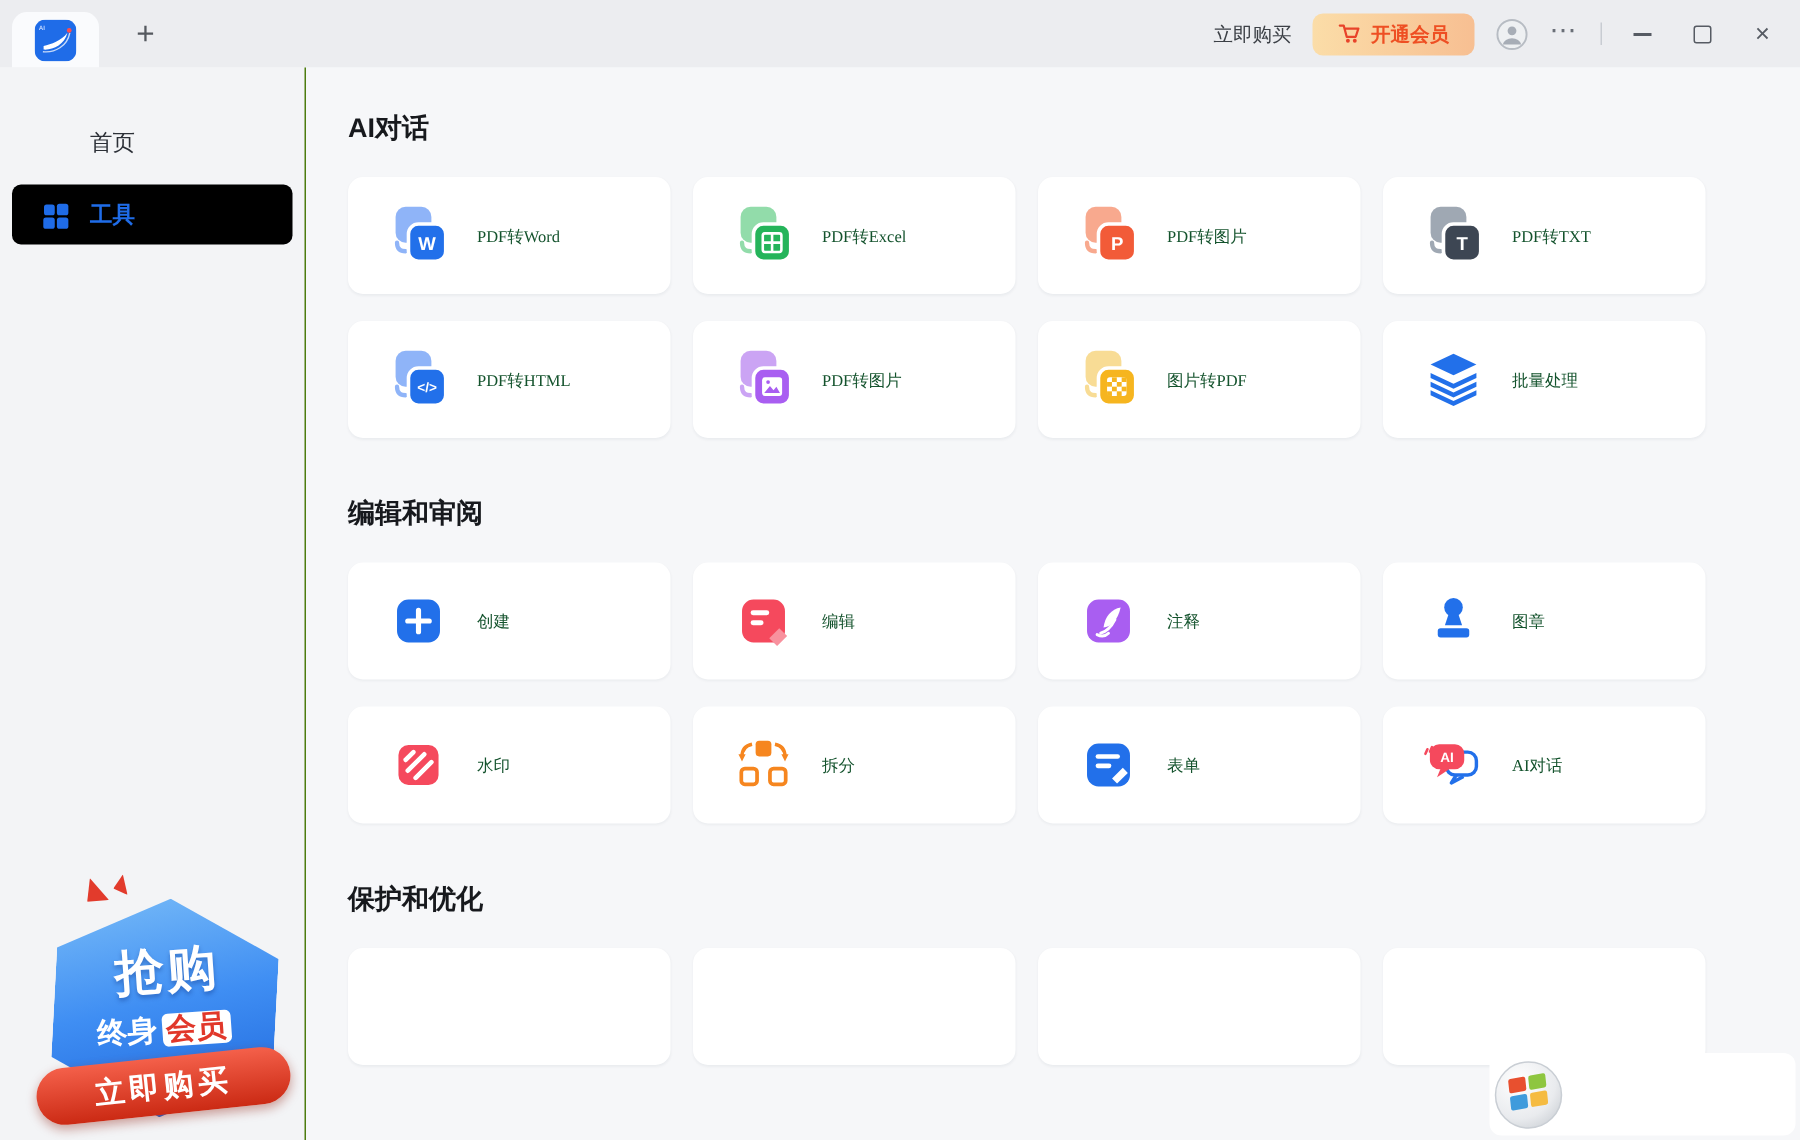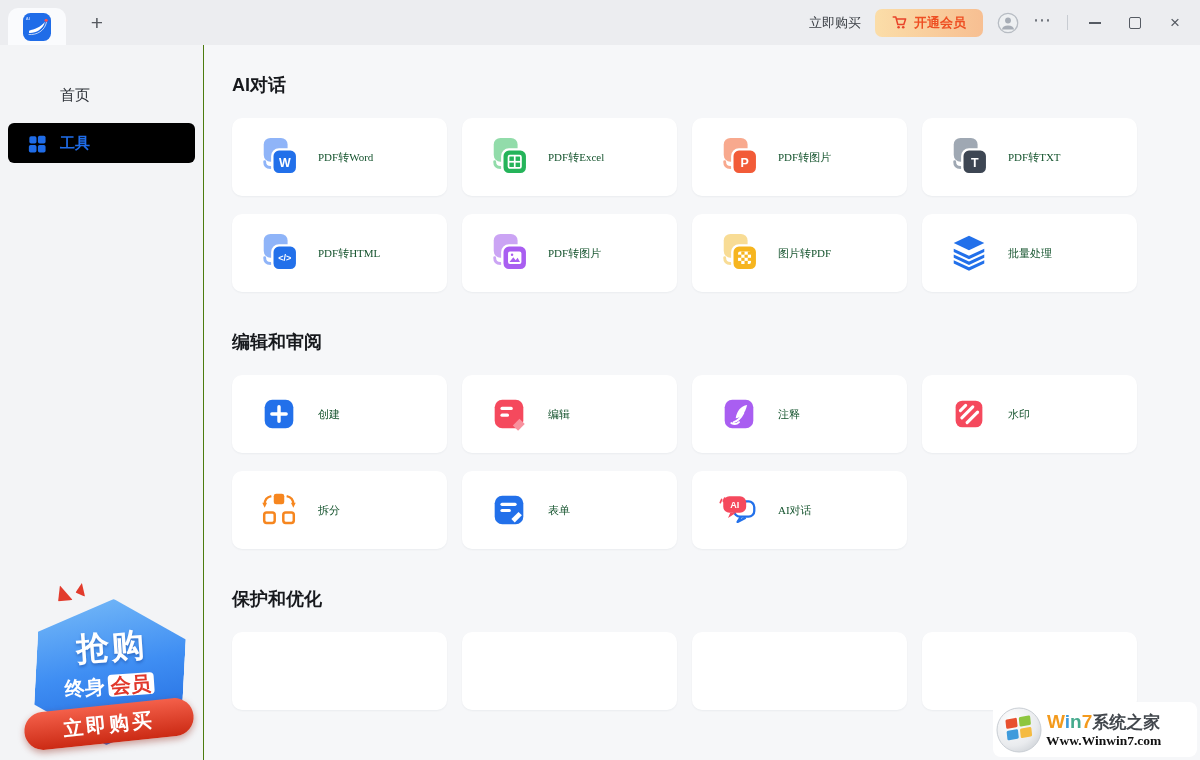--- a/index.html
+++ b/index.html
@@ -367,20 +367,26 @@
                 <span class="lbl">编辑</span>
               </div>
               <div class="card">
                 <svg>
                   <use href="#ic-annotate"></use>
                 </svg>
                 <span class="lbl">注释</span>
               </div>
               <div class="card">
                 <svg>
+                  <use href="#ic-stamp"></use>
+                </svg>
+                <span class="lbl">图章</span>
+              </div>
+              <div class="card">
+                <svg>
                   <use href="#ic-watermark"></use>
                 </svg>
                 <span class="lbl">水印</span>
               </div>
               <div class="card">
                 <svg>
                   <use href="#ic-split"></use>
                 </svg>
                 <span class="lbl">拆分</span>
               </div>
@@ -420,21 +426,15 @@
         <span>终身</span><span class="promo-hl">会员</span>
       </div>
     </div>
     <div class="promo-cta">立即购买</div>
   </div>
 
   <div class="wm">
     <svg width="46" height="46">
         <use href="#ic-winflag"></use>
       </svg>
-    <div class="wm-text">
-      <div class="wm-brand">
-        <span id="wm-letters"><span style="color: rgb(243, 154, 29);">W</span><span style="color: rgb(63, 155, 220);">i</span><span style="color: rgb(69, 170, 141);">n</span><span style="color: rgb(243, 154, 29);">7</span></span><span class="cn">系统之家</span>
-      </div>
-      <div class="wm-url">Www.Winwin7.com</div>
-    </div>
   </div>
 
 </div>
 
 </body></html>

